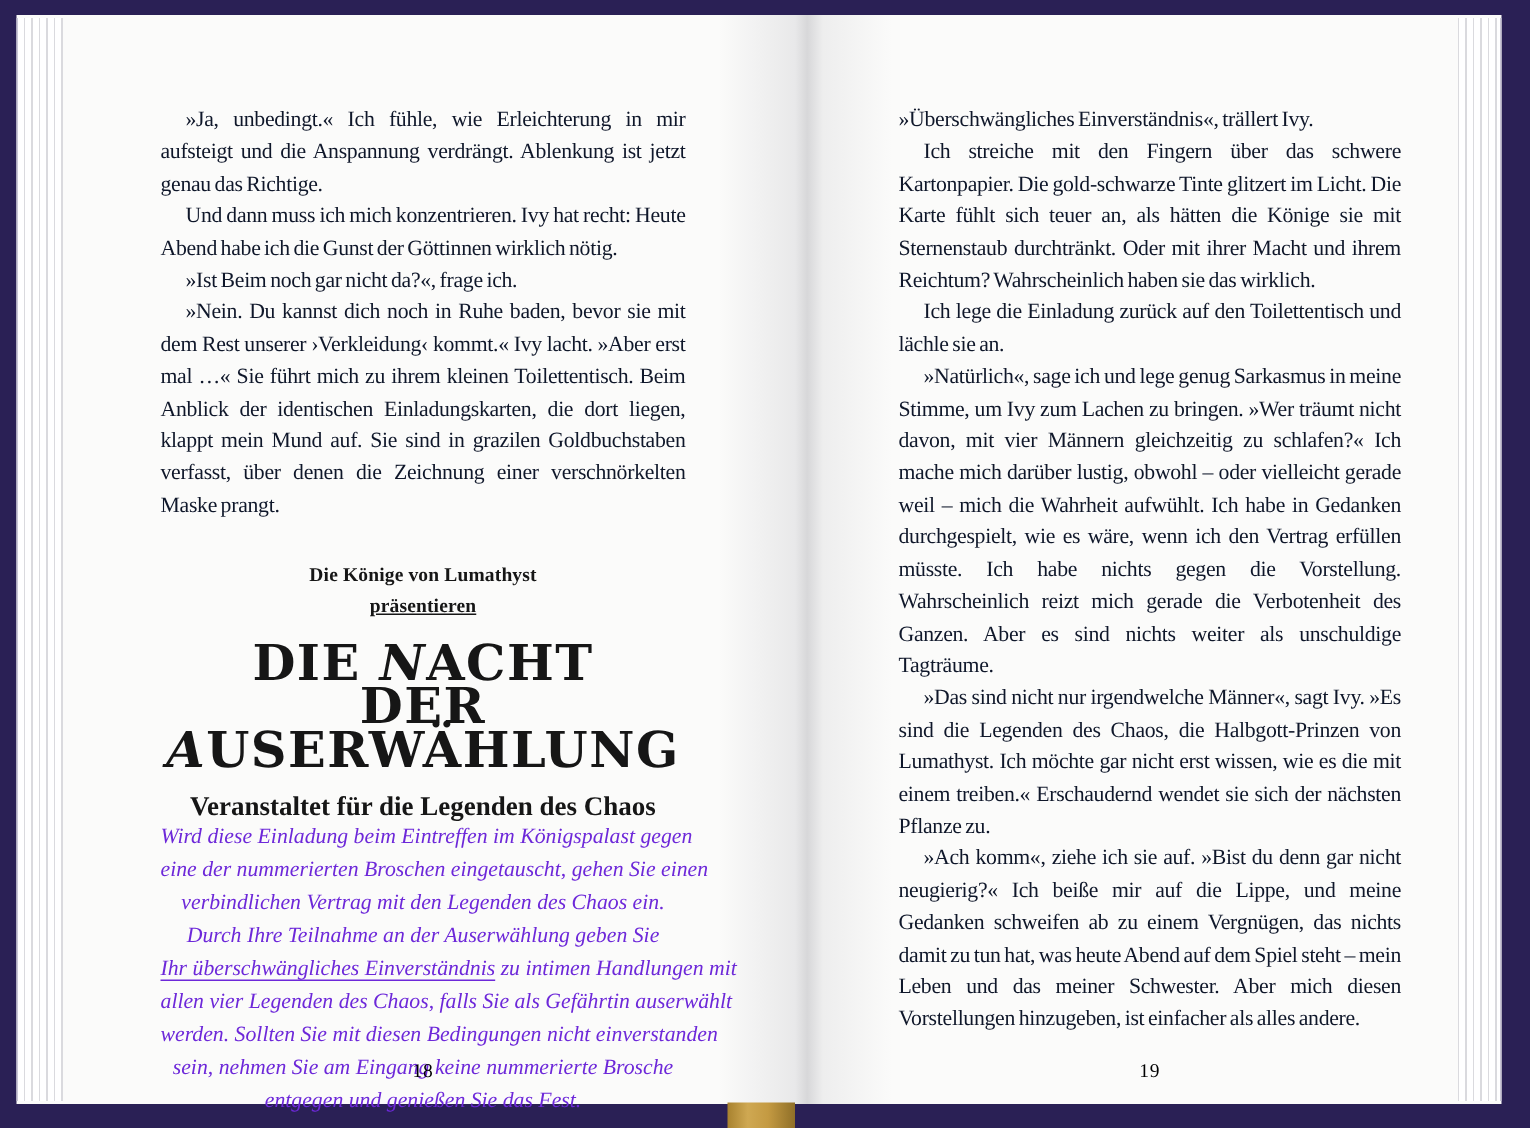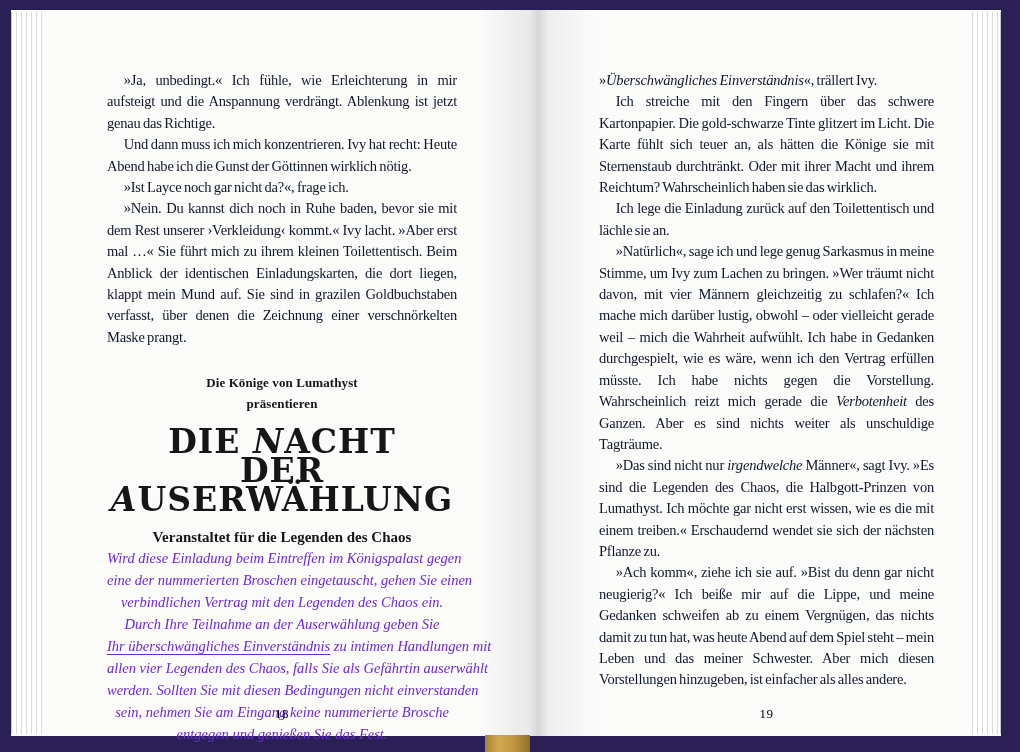--- a/index.html
+++ b/index.html
@@ -31,33 +31,33 @@
   .page-left{left:30px;width:484px;}
   .page-right{left:514px;width:434px;}
   .col-left{margin:60px 68px 0 66px;}
   .col-right{margin:60px 25px 0 74px;}
   .para{
     margin:0;text-align:justify;
     font-size:14.5px;line-height:21.4px;color:#0f172a;
     letter-spacing:-0.2px;word-spacing:-1px;
   }
   .para.ind{text-indent:1.15em;}
-  .it{font-style:italic;}
+  .it{}
   .un{text-decoration:underline;text-underline-offset:3px;}
   .sw{font-style:italic;}
   .invitation{text-align:center;color:#161616;}
   .presenter{
     margin-top:24px;font-weight:bold;font-size:13px;line-height:21px;
     letter-spacing:0.1px;
   }
   .event-title{
     margin-top:13px;font-weight:bold;font-size:33px;line-height:29px;
     letter-spacing:1px;font-family:"DejaVu Serif", serif;
   }
-  .subtitle{margin-top:13px;font-weight:bold;font-size:15px;line-height:20px;}
+  .subtitle{margin-top:13px;font-weight:bold;font-size:18px;line-height:20px;}
   .terms{margin-top:0;font-style:italic;font-size:14.5px;line-height:22px;color:#6d28d9;}
   .tline{white-space:nowrap;}
   .pagenum{
     position:absolute;top:696px;text-align:center;
     font-size:13px;color:#000000;letter-spacing:0.5px;
   }
   .pn-left{left:66px;width:350px;}
   .pn-right{left:74px;width:335px;}
   .bookmark{
     position:absolute;left:485px;top:735px;width:45px;height:17px;
@@ -69,26 +69,26 @@
 
 <div class="book">
   <div class="edges edges-left"></div>
   <div class="edges edges-right"></div>
 
   <div class="page page-left">
     <div class="col-left">
       <div>
           <p class="para ind"><span>»Ja, unbedingt.« Ich fühle, wie Erleichterung in mir aufsteigt und die Anspannung verdrängt. Ablenkung ist jetzt genau das Richtige.</span></p>
           <p class="para ind"><span>Und dann muss ich mich konzentrieren. Ivy hat recht: Heute Abend habe ich die Gunst der Göttinnen wirklich nötig.</span></p>
-          <p class="para ind"><span>»Ist Layce noch gar nicht da?«, frage ich.</span></p>
+          <p class="para ind"><span>»Ist Beim noch gar nicht da?«, frage ich.</span></p>
           <p class="para ind"><span>»Nein. Du kannst dich noch in Ruhe baden, bevor sie mit dem Rest unserer ›Verkleidung‹ kommt.« Ivy lacht. »Aber erst mal …« Sie führt mich zu ihrem kleinen Toilettentisch. Beim Anblick der identischen Einladungskarten, die dort liegen, klappt mein Mund auf. Sie sind in grazilen Goldbuchstaben verfasst, über denen die Zeichnung einer verschnörkelten Maske prangt.</span></p>
         </div>
       <div class="invitation">
         <div class="presenter">Die Könige von Lumathyst</div>
-        <div class="presenter" style="margin-top:0;">präsentieren</div>
+        <div class="presenter" style="margin-top:0;text-decoration:underline;">präsentieren</div>
         <div class="event-title"><span>DIE </span><span class="sw">N</span><span>ACHT</span></div>
         <div class="event-title" style="margin-top:0;text-align:center;"><span>DER </span><span class="sw">A</span><span>USERWÄHLUNG</span></div>
         <div class="subtitle">Veranstaltet für die Legenden des Chaos</div>
         <div class="terms">
             <div class="tline"><span>Wird diese Einladung beim Eintreffen im Königspalast gegen</span></div>
             <div class="tline"><span>eine der nummerierten Broschen eingetauscht, gehen Sie einen</span></div>
             <div class="tline"><span>verbindlichen Vertrag mit den Legenden des Chaos ein.</span></div>
             <div class="tline"><span>Durch Ihre Teilnahme an der Auserwählung geben Sie</span></div>
             <div class="tline"><span class="un">Ihr überschwängliches Einverständnis</span><span> zu intimen Handlungen mit</span></div>
             <div class="tline"><span>allen vier Legenden des Chaos, falls Sie als Gefährtin auserwählt</span></div>

